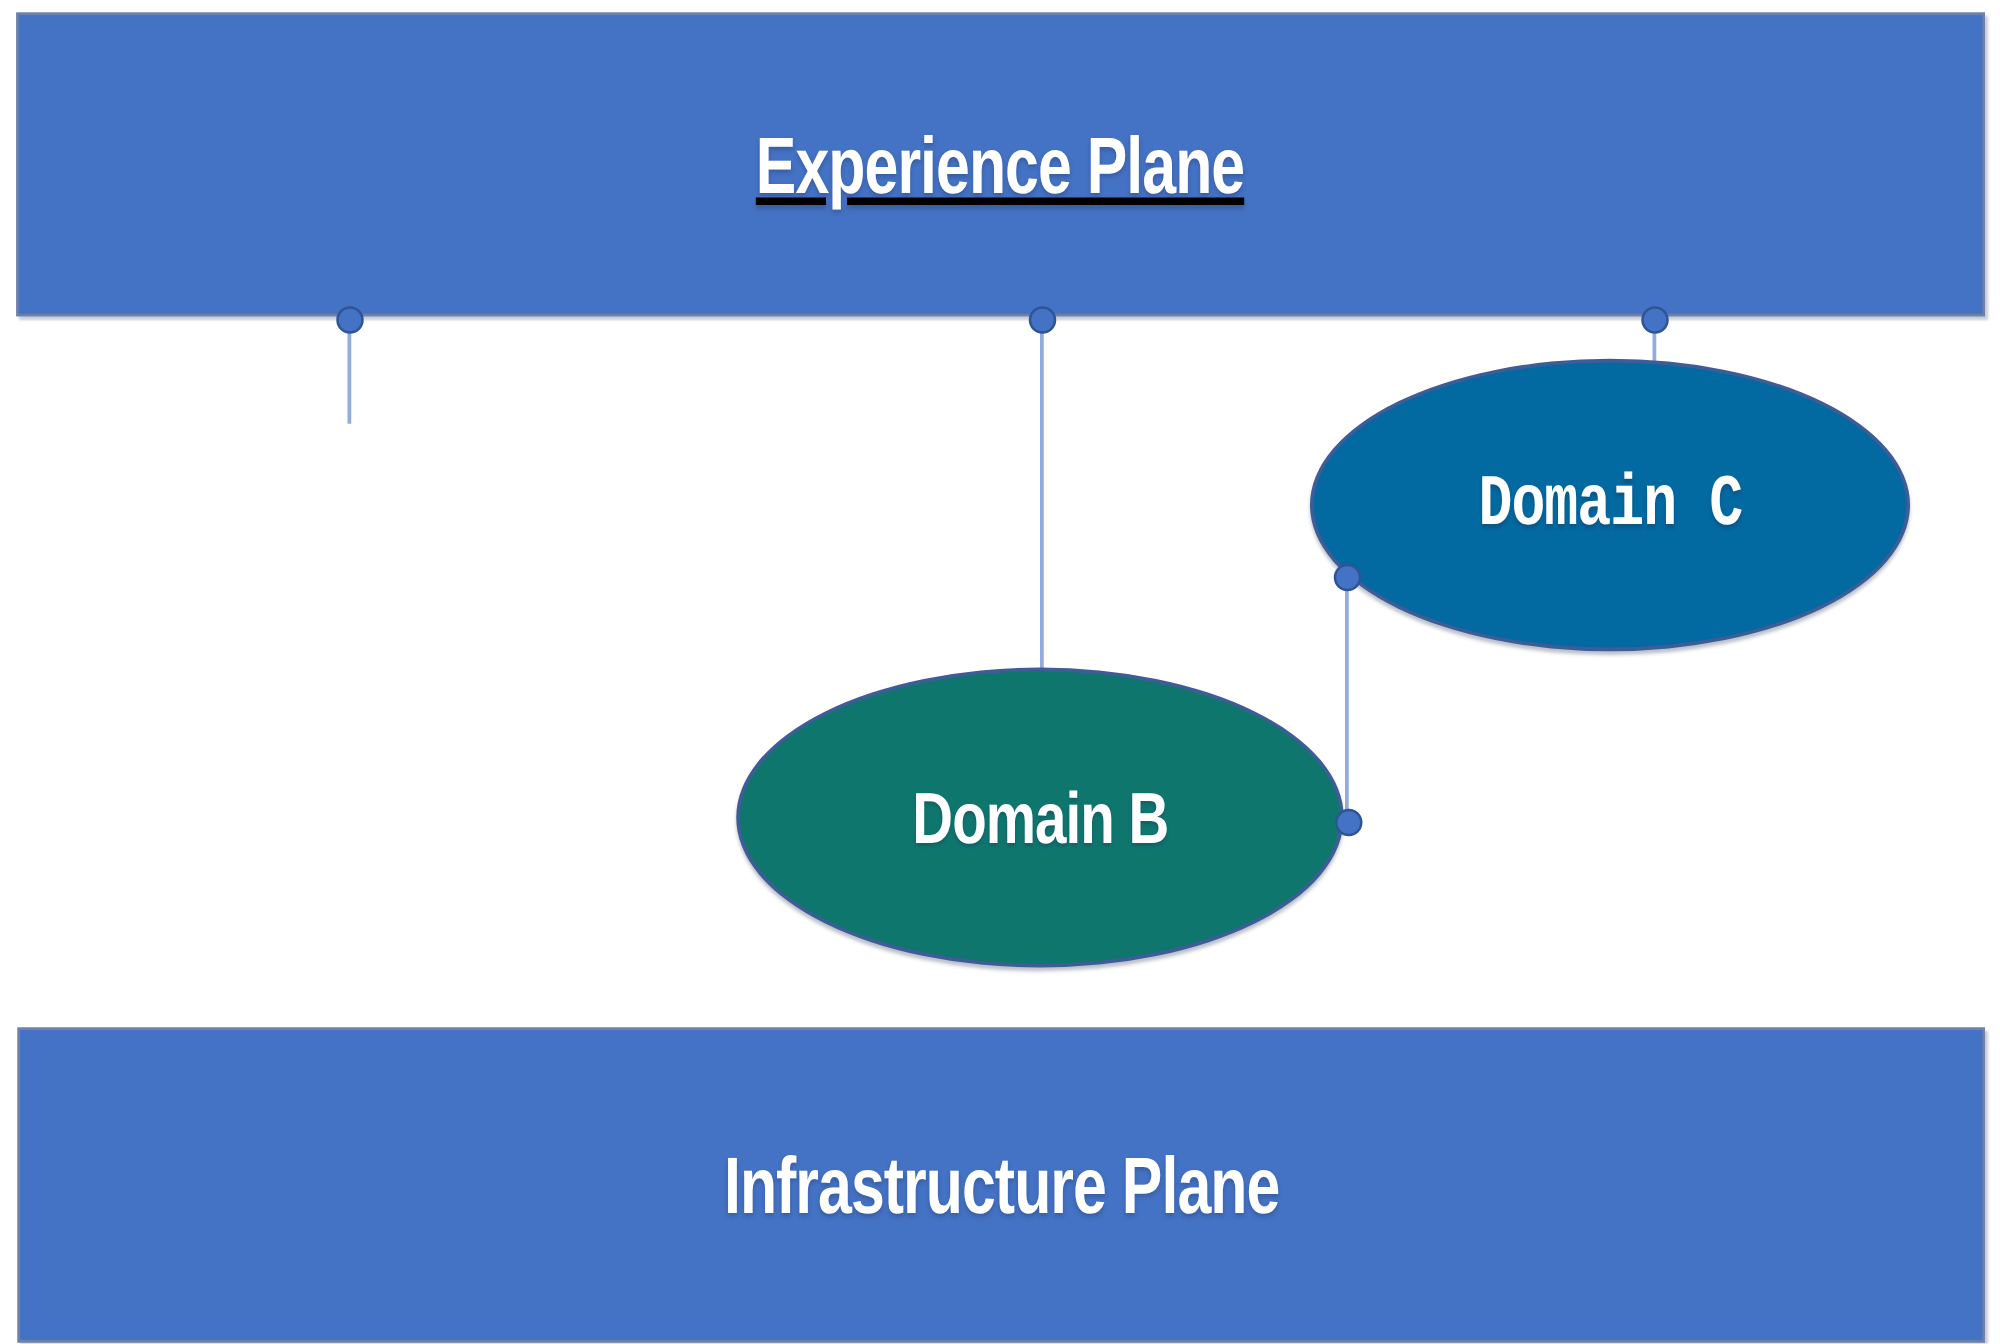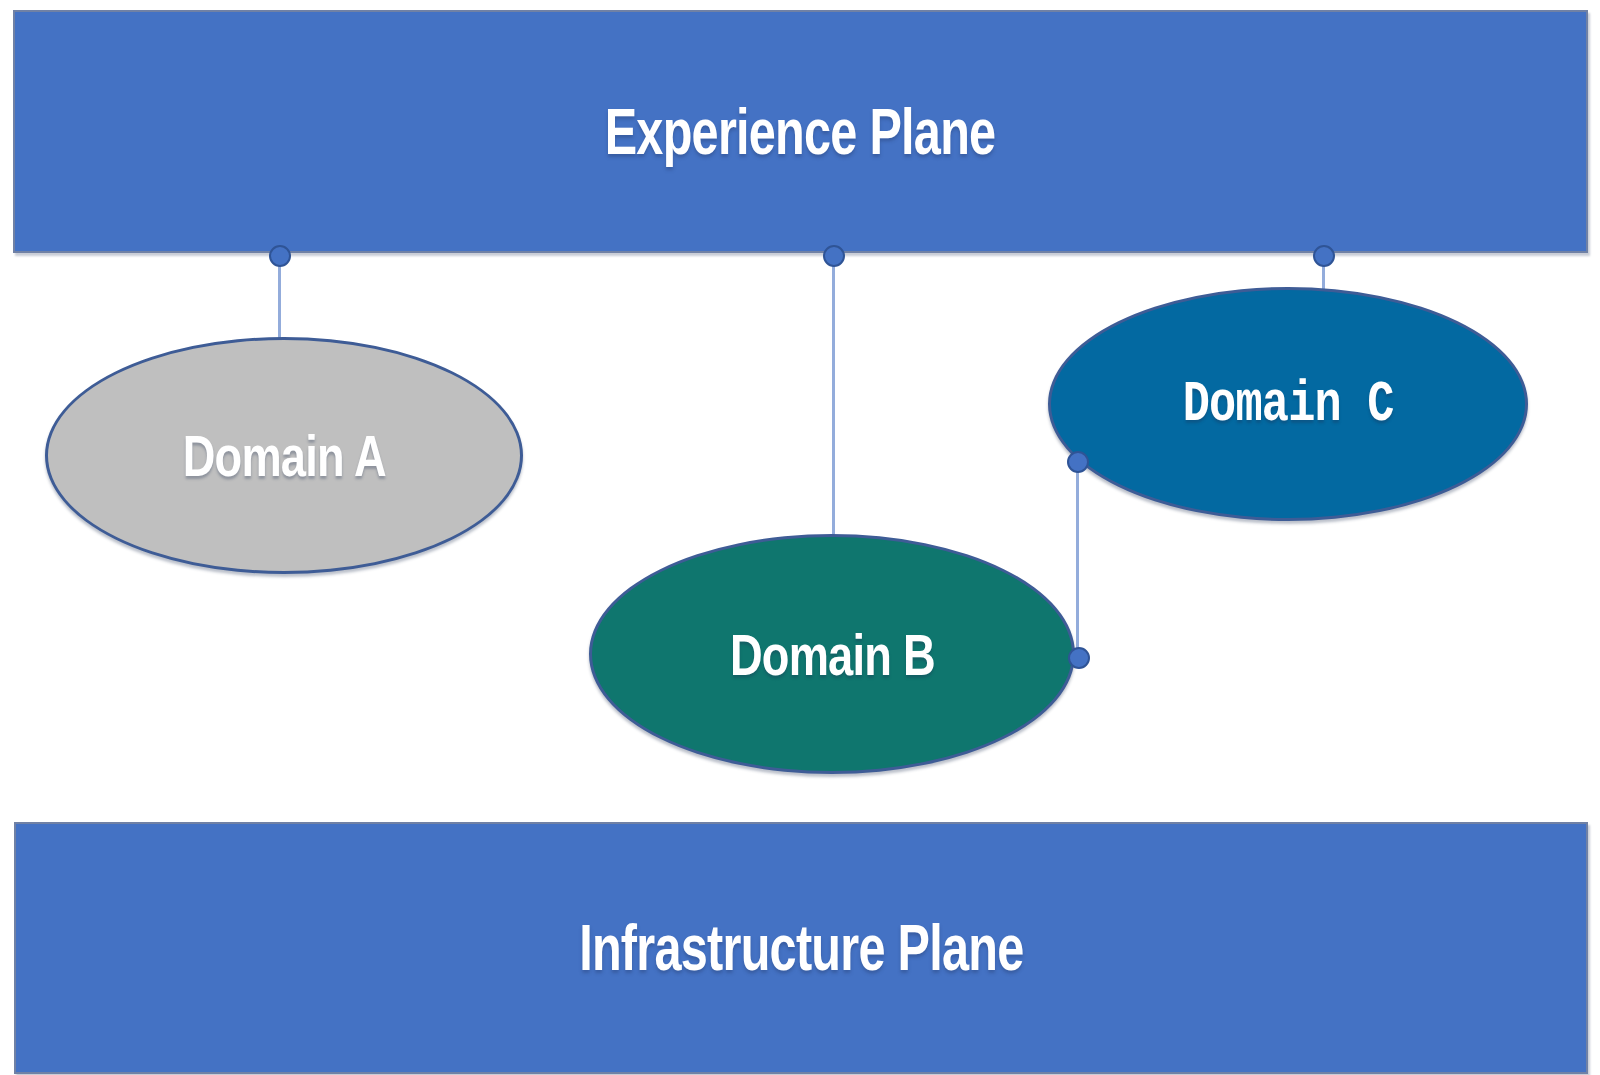--- a/index.html
+++ b/index.html
@@ -20,21 +20,21 @@
   
   .plane {
     position: absolute;
     z-index: 2;
     border: 2px solid rgba(120, 132, 160, 0.85);
     box-shadow: 2px 3px 2px rgba(60, 75, 110, 0.28);
     display: flex;
     align-items: center;
     justify-content: center;
   }
-  .plane-top    { left: 13px;  top: 10px;  width: 1575px; height: 243px; }
+  .plane-top    { left: 13px;  top: 10px;  width: 1575px; height: 243px; text-decoration: underline; }
   .plane-bottom { left: 14px;  top: 822px; width: 1574px; height: 252px; }
 
   .plane-label {
     color: #ffffff;
     font-weight: 700;
     font-size: 64px;
     letter-spacing: -1px;
     white-space: nowrap;
     display: inline-block;
     transform: scaleX(0.76);
@@ -102,23 +102,20 @@
 
   <div class="plane plane-top" style="background-color: rgb(68, 114, 196);">
     <span class="plane-label">Experience Plane</span>
   </div>
 
   <div class="connector-line line-a" style="background-color: rgb(147, 172, 219);"></div>
   <div class="connector-line line-b" style="background-color: rgb(147, 172, 219);"></div>
   <div class="connector-line line-c" style="background-color: rgb(147, 172, 219);"></div>
   <div class="connector-line line-bc" style="background-color: rgb(147, 172, 219);"></div>
 
-  <div class="domain domain-a" style="background-color: rgb(191, 191, 191);">
-    <span class="domain-label">Domain A</span>
-  </div>
 
   <div class="domain domain-b" style="background-color: #0f766e;">
     <span class="domain-label">Domain B</span>
   </div>
 
   <div class="domain domain-c" style="background-color: #0369a1; font-family: Liberation Mono, monospace;">
     <span class="domain-label">Domain C</span>
   </div>
 
   <div class="connector-dot dot-a" style="background-color: rgb(68, 114, 196);"></div>

